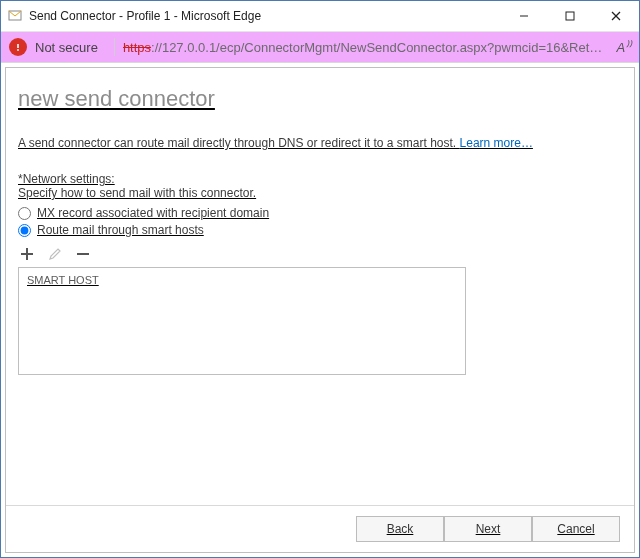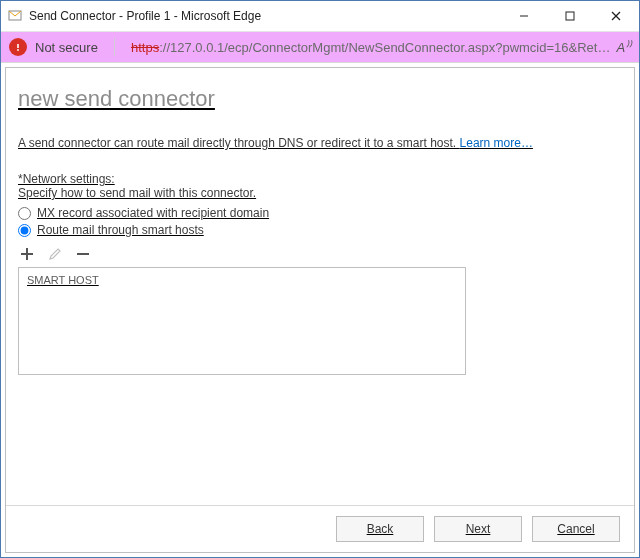--- a/index.html
+++ b/index.html
@@ -74,21 +74,20 @@
     width: 1px; height: 18px;
     background: #cfcfcf;
     margin: 0 8px;
   }
   .url {
     color: #6b6b6b;
     white-space: nowrap;
     overflow: hidden;
     text-overflow: ellipsis;
     flex: 1 1 auto;
-    text-align: right;
   }
   .url .scheme {
     color: #c5221f;
     text-decoration: line-through;
   }
   .reader-btn {
     margin-left: 6px;
     color: #555;
     font-style: italic;
     font-size: 13px;
@@ -164,21 +163,20 @@
     margin-top: 12px;
     font-size: 12px;
     color: #3b3b3b;
   }
   .checkbox-row input { margin: 0 6px 0 0; }
   .footer {
     border-top: 1px solid #d9d9d9;
     padding: 10px 14px;
     display: flex;
     justify-content: flex-end;
-    gap: 10px;
     background: #fff;
   }
   .footer button {
     width: 88px;
     height: 26px;
     border: 1px solid #bcbcbc;
     background: #f6f6f6;
     font-size: 12px;
     color: #333;
     cursor: pointer;

